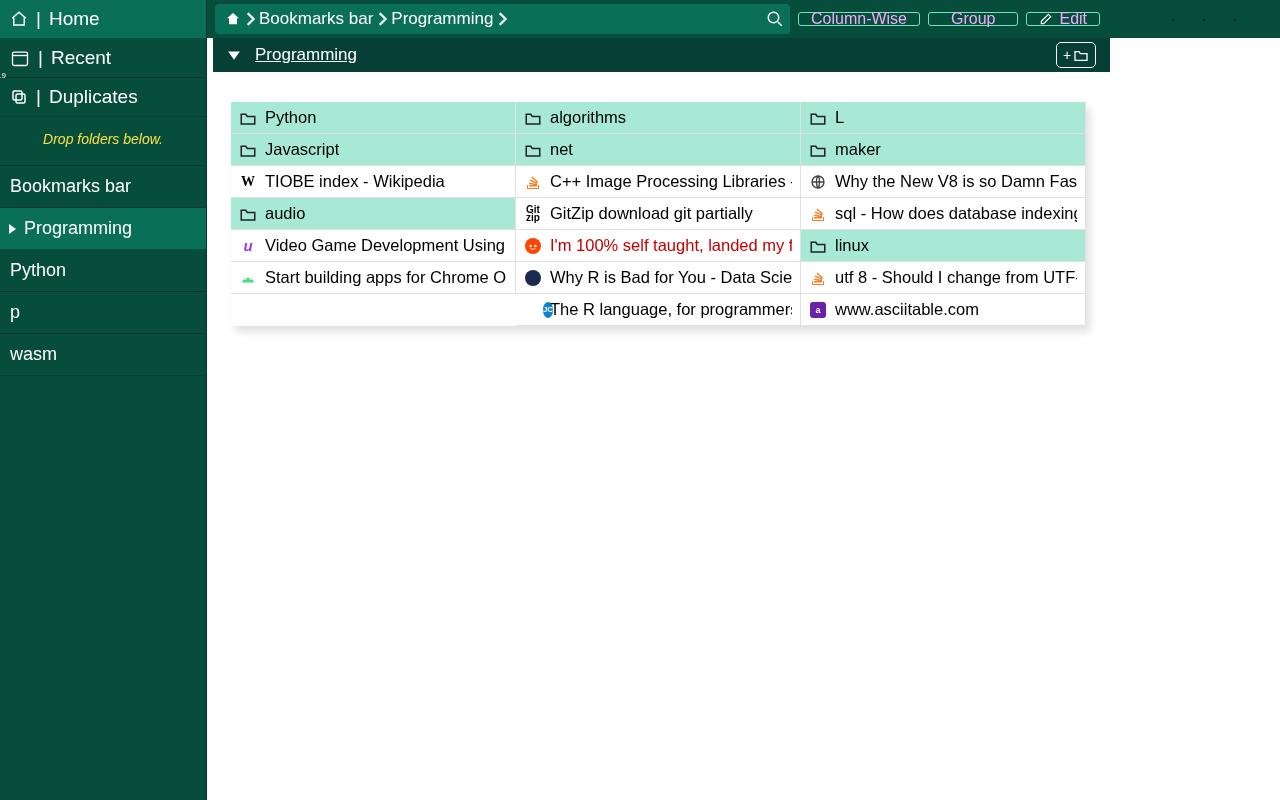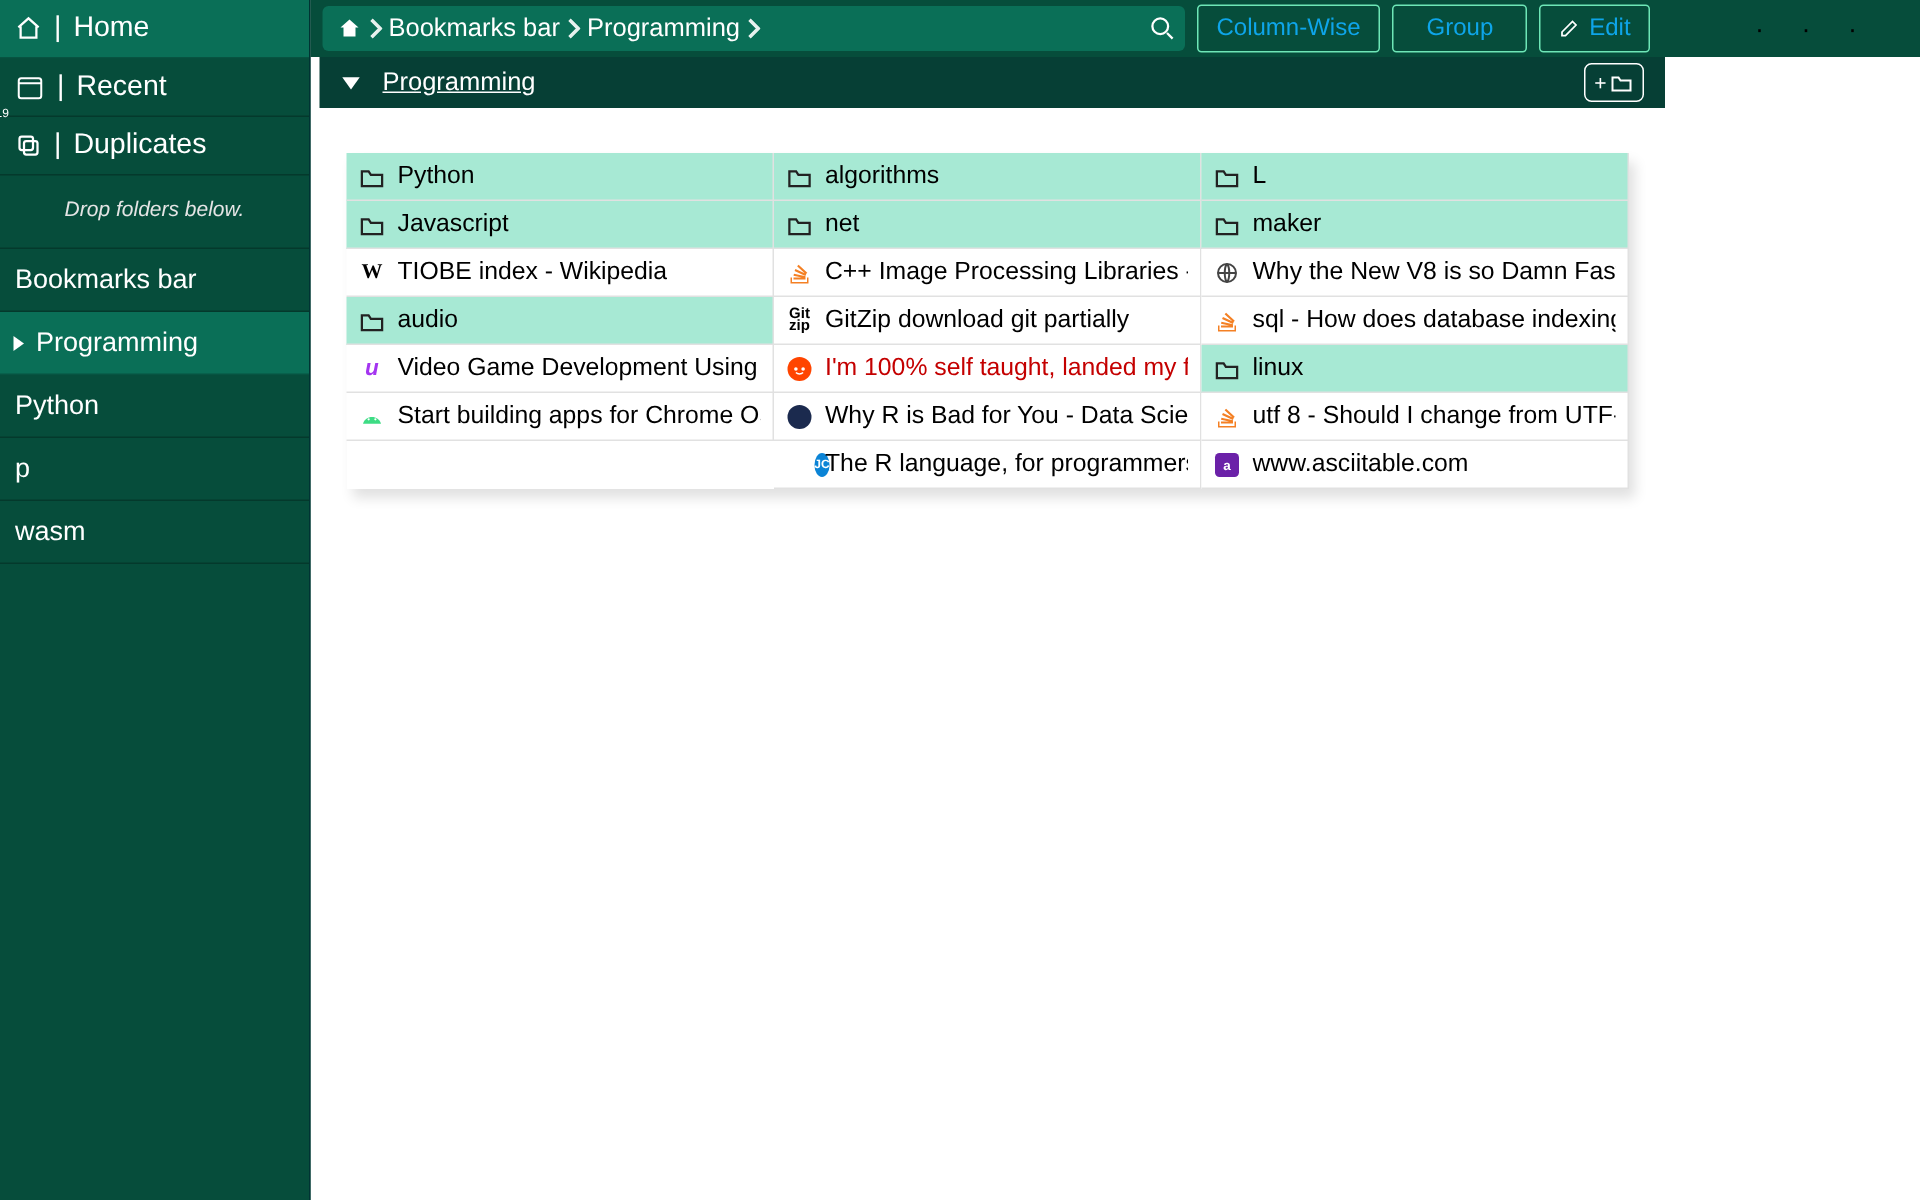--- a/index.html
+++ b/index.html
@@ -5,35 +5,35 @@
   * { box-sizing: border-box; margin: 0; padding: 0; }
   html, body { height: 100%; font-family: -apple-system, BlinkMacSystemFont, "Segoe UI", Helvetica, Arial, sans-serif; font-size: 16px; }
   body { display: flex; background: #fff; }
 
   
   .sidebar { width: 207px; background: #064d3b; color: #fff; display: flex; flex-direction: column; border-right: 1px solid #033; }
   .side-item { display: flex; align-items: center; gap: 8px; padding: 8px 10px; font-size: 19px; cursor: pointer; border-bottom: 1px solid rgba(0,0,0,0.25); }
   .side-item.home { background: #0a6f57; }
   .side-item.recent { background: #064d3b; }
   .side-item.dup { background: #064d3b; }
-  .sep-text { font-style: italic; color: #e5e5e5; font-size: 14px; text-align: center; padding: 14px 0 18px; border-bottom: 1px solid rgba(0,0,0,0.25); }
+  .sep-text { font-style: italic; color: #fde047; font-size: 14px; text-align: center; padding: 14px 0 18px; border-bottom: 1px solid rgba(0,0,0,0.25); }
   .tree-item { padding: 10px 10px; font-size: 18px; cursor: pointer; border-bottom: 1px solid rgba(0,0,0,0.25); display: flex; align-items: center; gap: 6px; }
   .tree-item.indent { padding-left: 8px; }
   .pipe { color: #fff; }
   .fill { flex: 1; }
 
   
   .main { flex: 1; display: flex; flex-direction: column; position: relative; }
   .topbar { height: 38px; background: #064d3b; display: flex; align-items: center; padding: 0 8px; gap: 8px; }
   .crumbbox { flex: 0 0 575px; height: 30px; background: #0a6f57; border-radius: 4px; display: flex; align-items: center; padding: 0 6px 0 10px; color: #fff; }
   .crumbs { flex: 1; display: flex; align-items: center; gap: 4px; font-size: 17px; overflow: hidden; }
   .crumb { cursor: pointer; white-space: nowrap; }
   .chev { opacity: 0.9; }
   .search-ico { cursor: pointer; margin-left: auto; }
-  .tb-btn { height: 32px; border: 1.5px solid #6ee7b7; color: #0ea5e9; background: transparent; border-radius: 3px; padding: 0 12px; font-size: 16px; cursor: pointer; display: inline-flex; align-items: center; gap: 6px; }
+  .tb-btn { height: 14px; border: 1.5px solid #6ee7b7; color: #f0abfc; background: transparent; border-radius: 3px; padding: 0 12px; font-size: 16px; cursor: pointer; display: inline-flex; align-items: center; gap: 6px; }
   .dots { margin-left: auto; margin-right: 24px; color: #000; letter-spacing: 10px; cursor: pointer; font-size: 18px; }
 
   
   .sectionbar { height: 34px; background: #063f35; display: flex; align-items: center; padding: 0 14px; color: #fff; gap: 14px; margin: 0 0 0 6px; width: 897px; }
   .sectionbar .title { text-decoration: underline; font-size: 17px; }
   .newfolder { margin-left: auto; width: 40px; height: 26px; border: 1.5px solid #fff; border-radius: 5px; display: flex; align-items: center; justify-content: center; cursor: pointer; font-size: 14px; gap: 2px; }
 
   
   .content-wrap { padding: 30px 0 0 24px; }
   .columns { display: flex; width: 855px; box-shadow: 4px 6px 8px rgba(0,0,0,0.12); }

